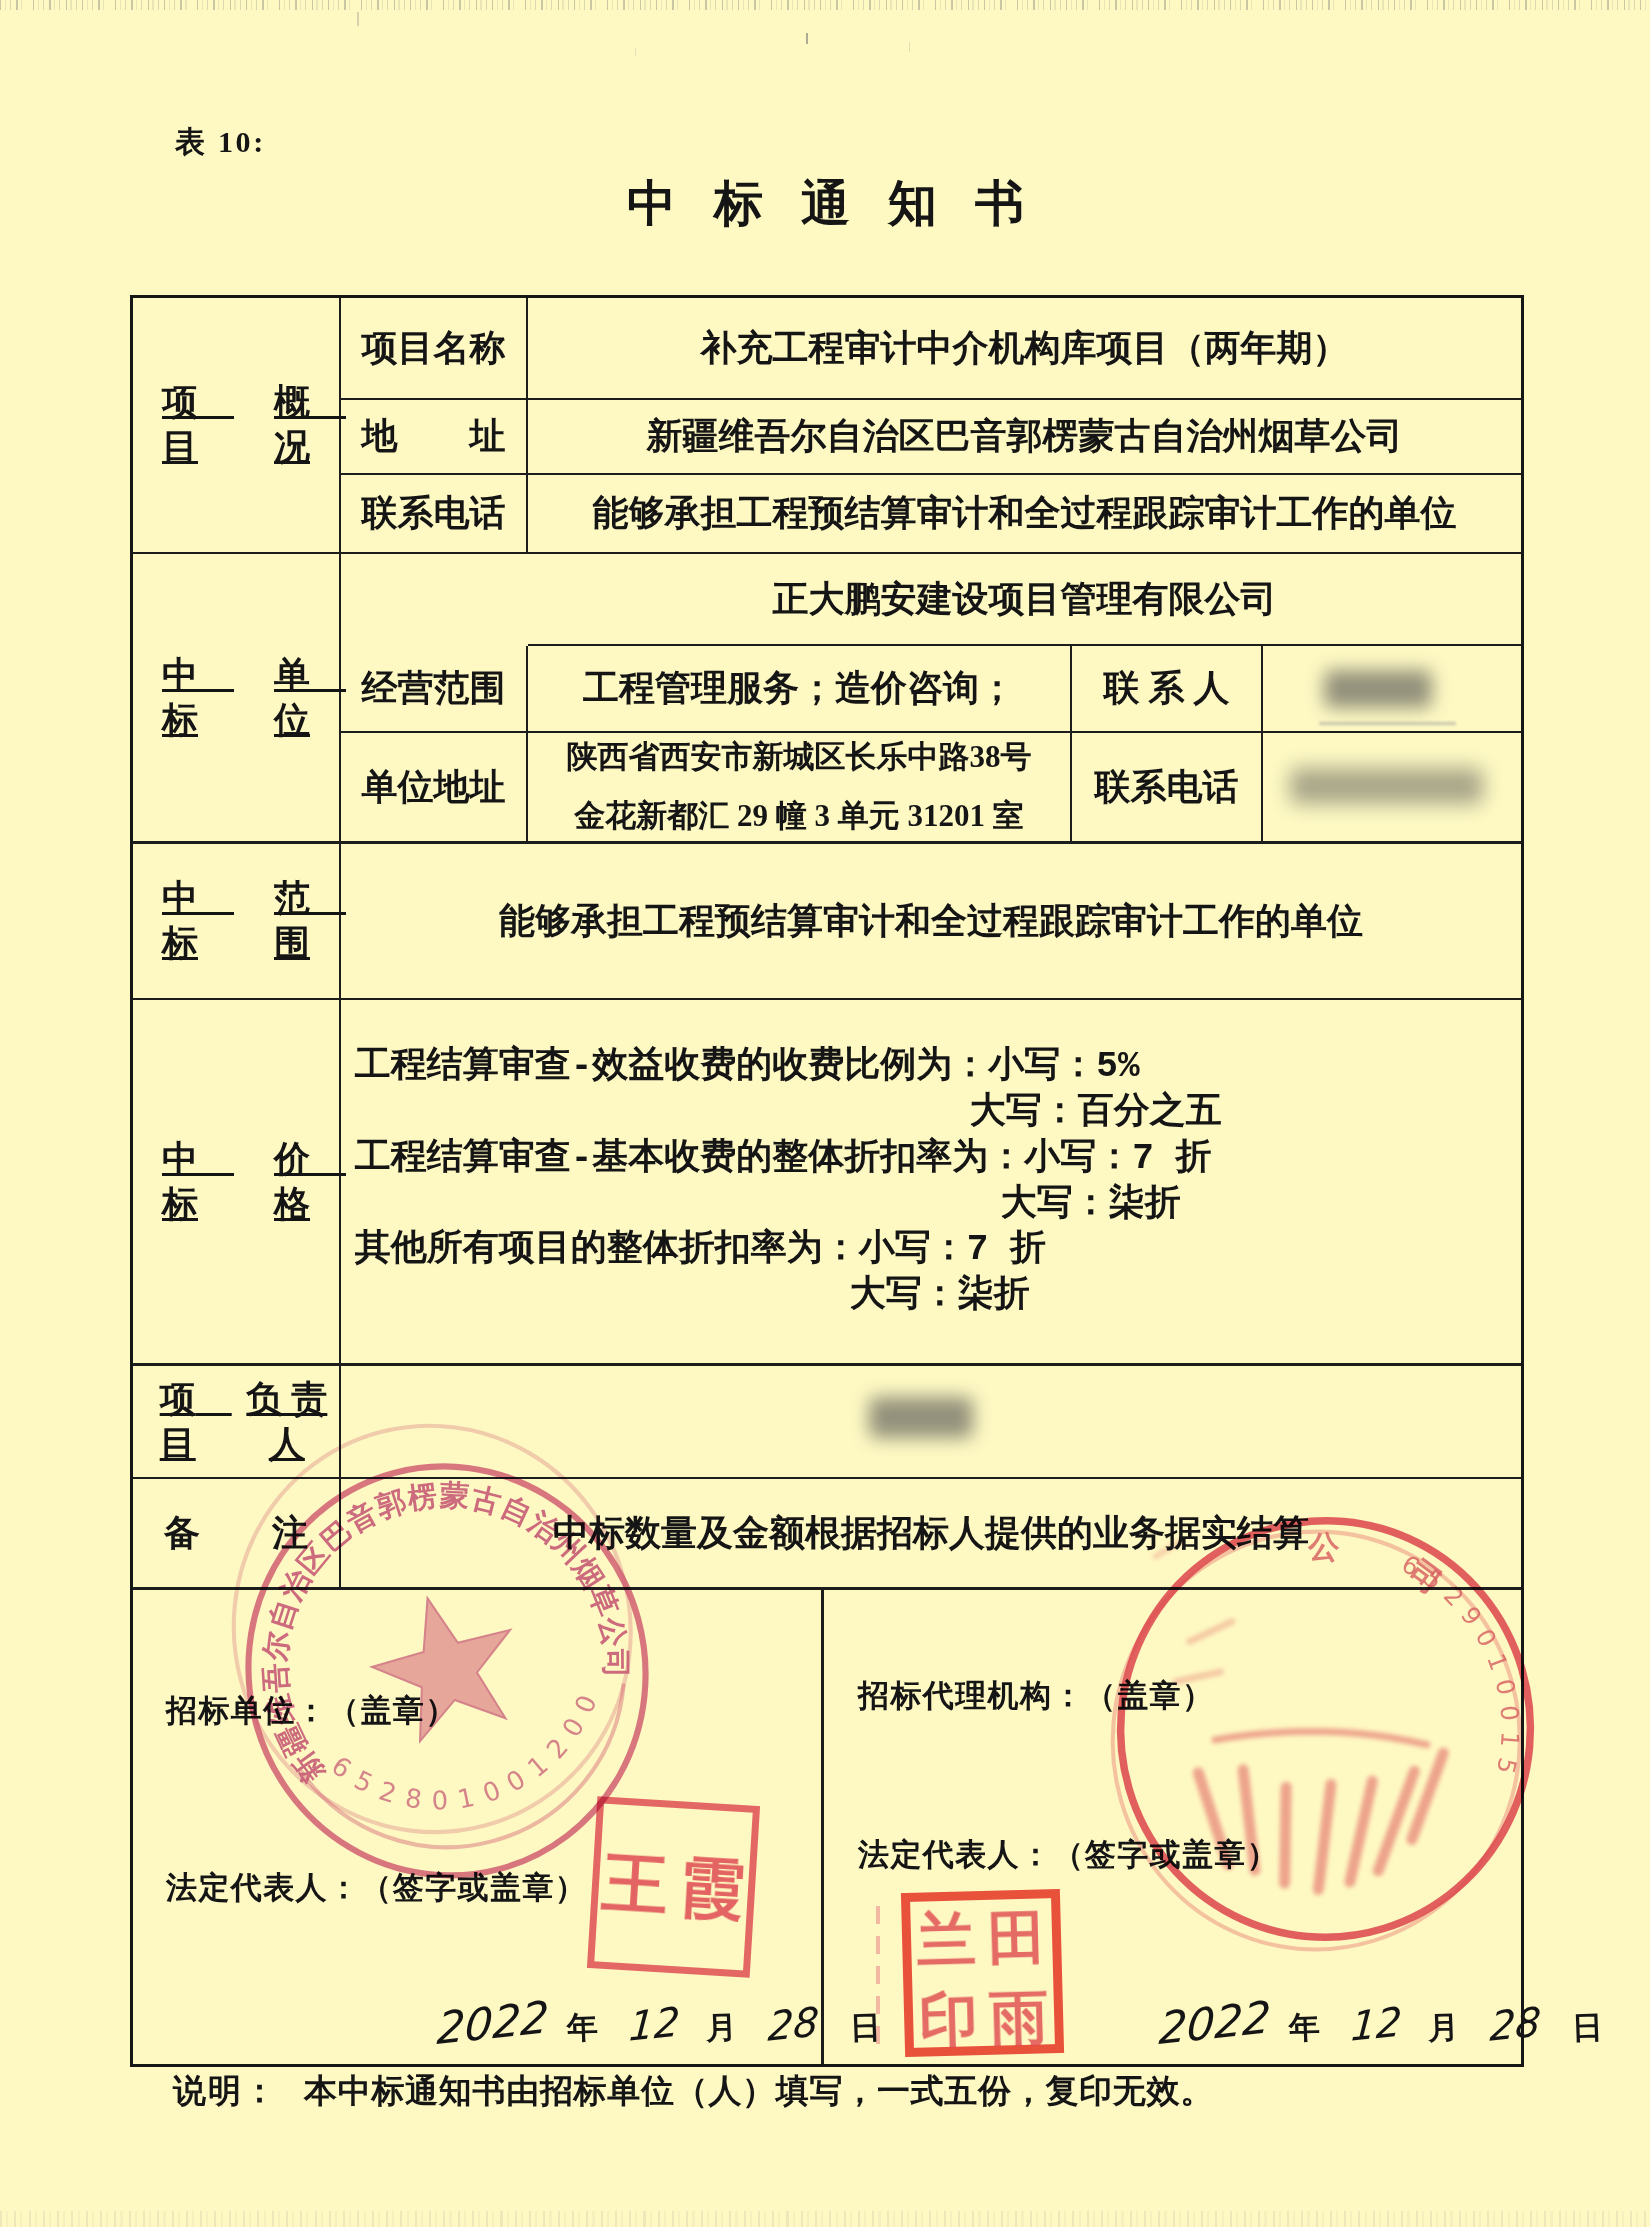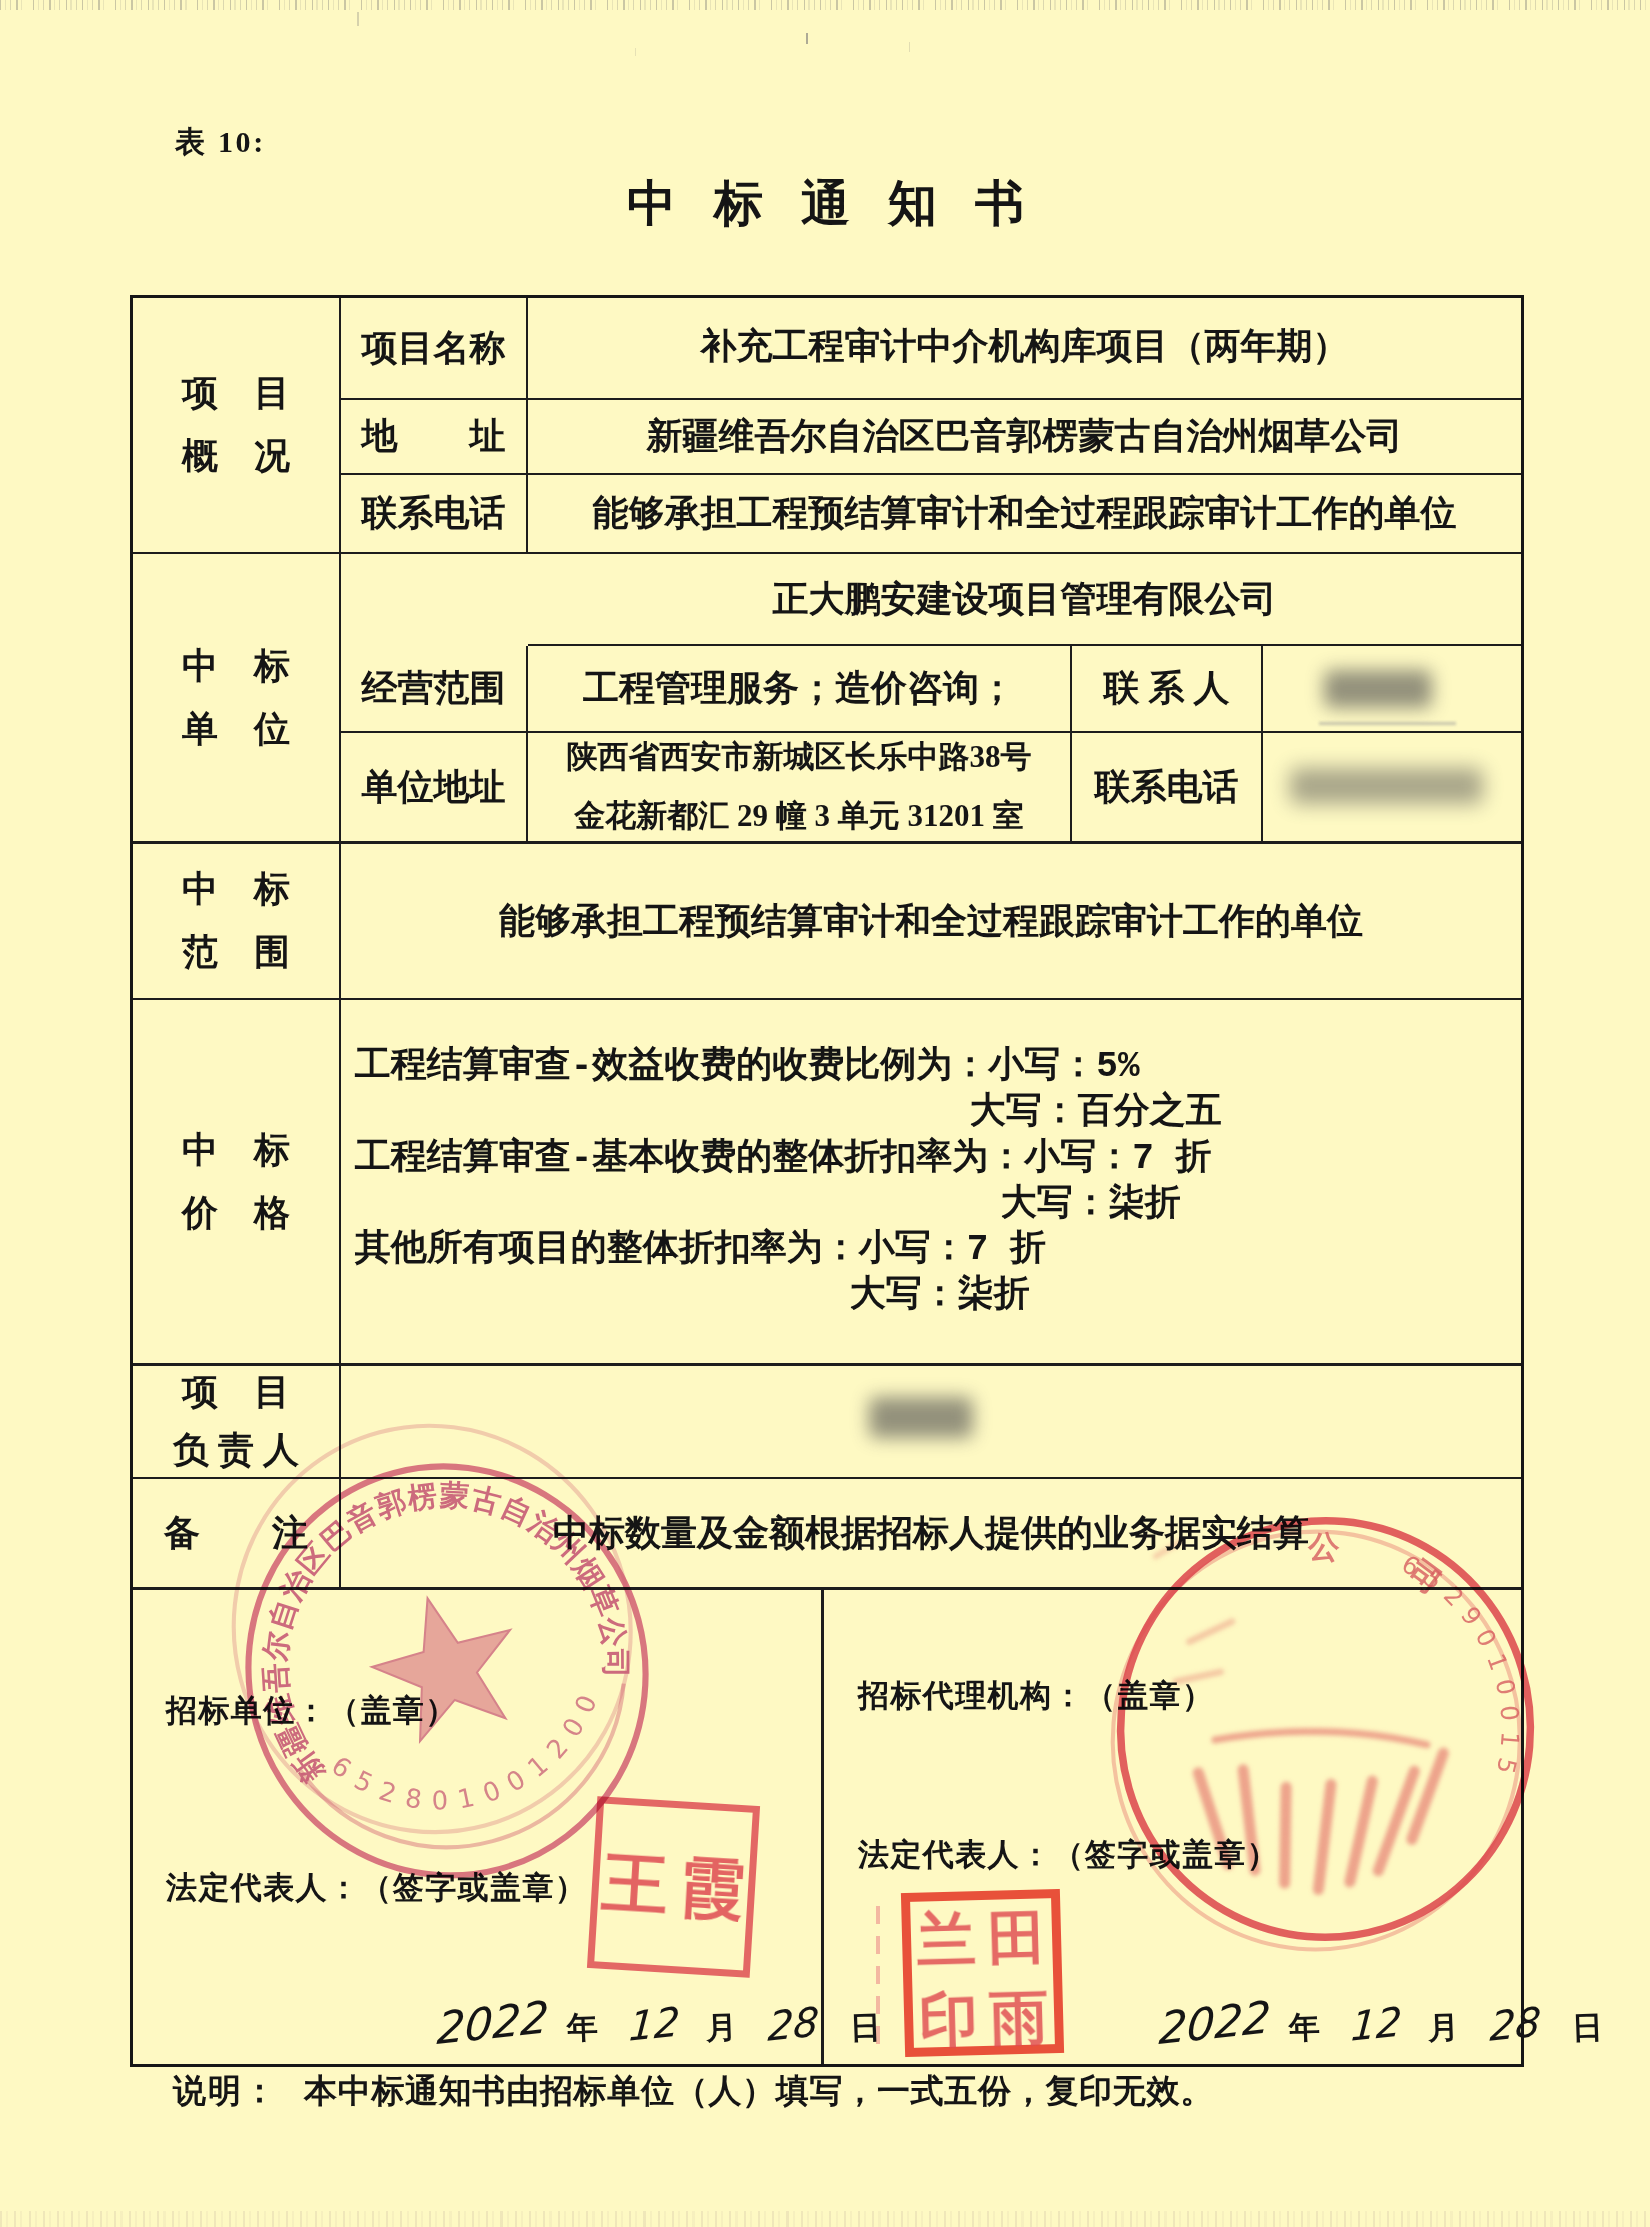--- a/index.html
+++ b/index.html
@@ -32,21 +32,21 @@
   .award-table{position:absolute;left:130px;top:295px;border:3.4px solid #161616;display:grid;
     grid-template-columns:208px 187px 544px 191px 258px;
     grid-template-rows:102px 75px 79px 92px 87px 111px 156px 366px 113px 111px 474px;}
   .c{border-right:2px solid var(--line);border-bottom:2px solid var(--line);box-sizing:border-box;
      display:flex;align-items:center;justify-content:center;font-size:36px;font-weight:600;
      line-height:1.25;text-align:center;}
   .br0{border-right:none !important;}
   .bb0{border-bottom:none !important;}
   .bb4{border-bottom-width:2.7px !important;}
   .bb5{border-bottom-width:3.4px !important;}
-  .sec{flex-direction:column;gap:18px;}
+  .sec{flex-direction:row;gap:18px;text-decoration:underline;}
   .addr2{flex-direction:column;gap:20px;font-size:31px;}
   .price{flex-direction:column;align-items:flex-start;justify-content:center;
      padding-left:13.7px;text-align:left;line-height:1.27;}
   .price div{white-space:nowrap;font-family:Liberation Mono, monospace;}
   
   .f-wrap{display:flex;align-items:stretch;padding:0 !important;}
   .f-left{width:688px;position:relative;}
   .f-right{flex:1;border-left:3.4px solid var(--line);position:relative;box-sizing:border-box;}
   .flabel{position:absolute;font-size:31px;font-weight:600;letter-spacing:1.4px;white-space:nowrap;}
   .date{position:absolute;display:flex;align-items:baseline;white-space:nowrap;}
@@ -87,21 +87,21 @@
   <div class="form-no">表 10:</div>
   <div class="doc-title">中标通知书</div>
 
   <div class="award-table">
 
     <div class="c sec" style="grid-column:1;grid-row:1/4;">
       <div>项　目</div>
       <div>概　况</div>
     </div>
     <div class="c" style="grid-column:2;grid-row:1;">项目名称</div>
-    <div class="c br0" style="grid-column:3/6;grid-row:1;font-family:Liberation Mono, monospace;">补充工程审计中介机构库项目（两年期）</div>
+    <div class="c br0" style="grid-column:3/6;grid-row:1;">补充工程审计中介机构库项目（两年期）</div>
     <div class="c" style="grid-column:2;grid-row:2;">地　　址</div>
     <div class="c br0" style="grid-column:3/6;grid-row:2;">新疆维吾尔自治区巴音郭楞蒙古自治州烟草公司</div>
     <div class="c" style="grid-column:2;grid-row:3;">联系电话</div>
     <div class="c br0" style="grid-column:3/6;grid-row:3;">能够承担工程预结算审计和全过程跟踪审计工作的单位</div>
 
     <div class="c sec bb5" style="grid-column:1;grid-row:4/7;">
       <div>中　标</div>
       <div>单　位</div>
     </div>
     <div class="c br0" style="grid-column:3/6;grid-row:4;">正大鹏安建设项目管理有限公司</div>

